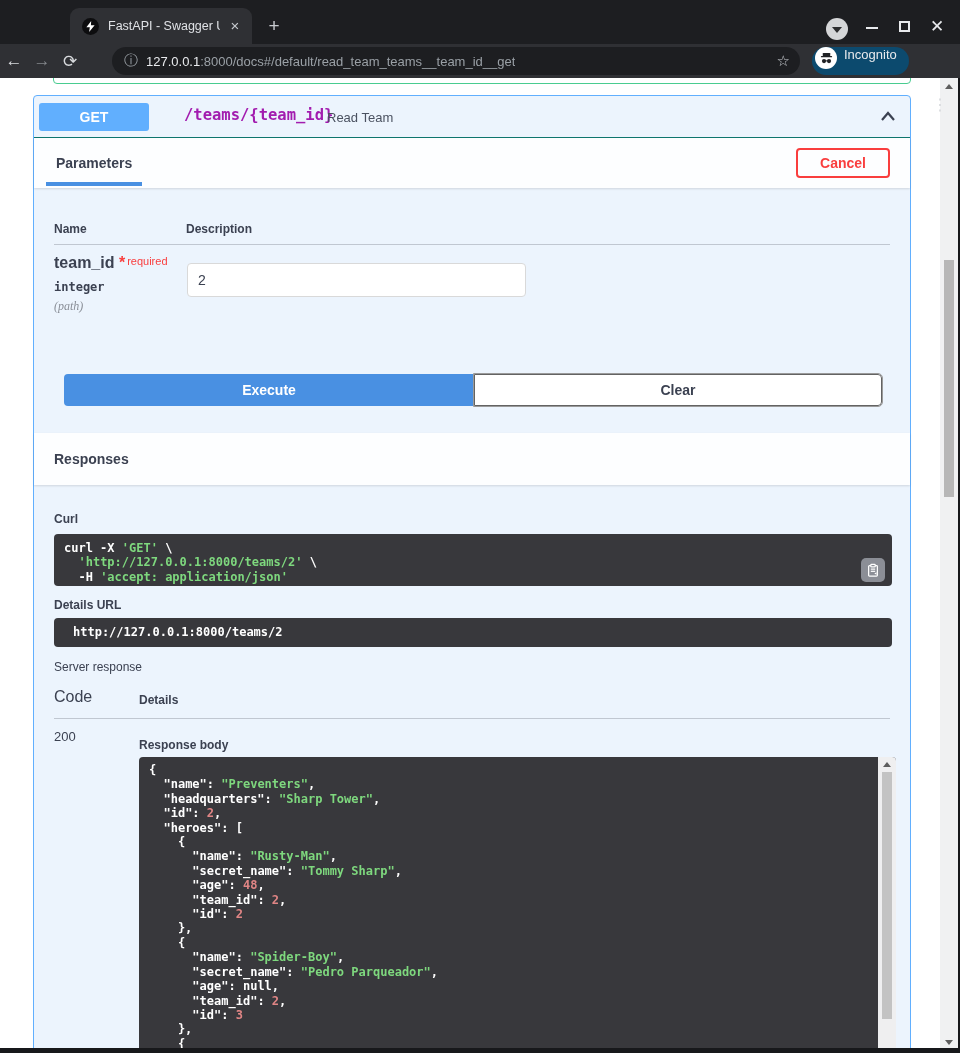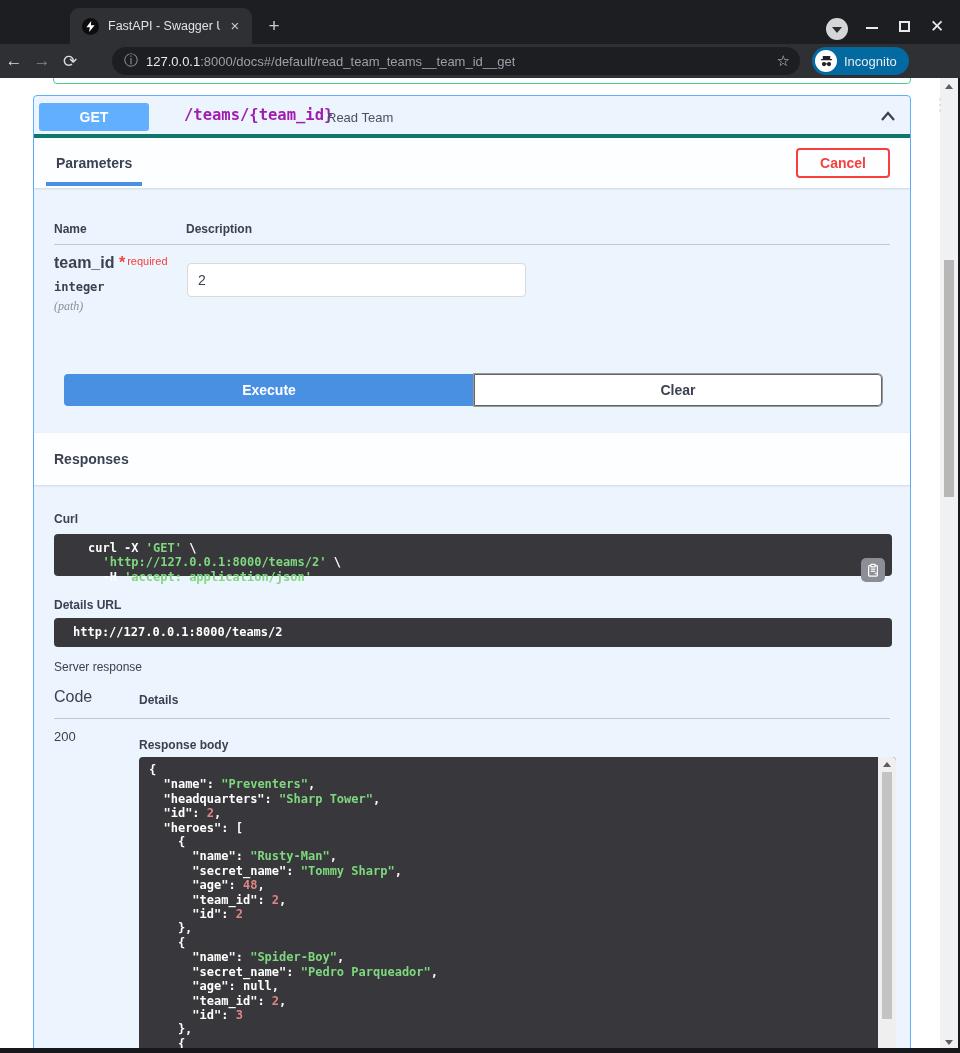--- a/index.html
+++ b/index.html
@@ -31,37 +31,37 @@
     display:flex; align-items:center; }
   .navbtn { font-size:17px; width:28px; text-align:center; color:#d8dadd; }
   #fwd-btn { color:#84878c; }
   #omnibox { position:absolute; left:112px; top:3px; width:688px; height:28px; background:#1d1e21;
     border-radius:14px; display:flex; align-items:center; padding:0 10px 0 10px; }
   #info-icon { color:#9aa0a6; font-size:14px; margin:0 8px 0 2px; }
   #url { font-size:13px; white-space:nowrap; overflow:hidden; }
   #url .host { color:#e8eaed; }
   #url .rest { color:#9aa0a6; }
   #star-icon { margin-left:auto; color:#c7cacf; font-size:15px; }
-  #incog { position:absolute; left:812px; top:3px; height:28px; background:#0369a1; border-radius:14px;
-    display:flex; align-items:center; padding:0 12px 0 3px; }
+  #incog { position:absolute; left:812px; top:3px; height:28px; background:#0c4a6e; border-radius:14px;
+    display:flex; padding:0 12px 0 3px; }
   #incog-circle { width:22px; height:22px; background:#fff; border-radius:50%; display:flex;
     align-items:center; justify-content:center; margin-right:7px; }
   #incog-label { color:#e8eaed; font-size:13px; }
   #menu-dots { position:absolute; left:928px; top:47px; color:#d8dadd; font-size:16px; width:24px;
     text-align:center; line-height:28px; }
 
   
   #page { position:absolute; top:78px; left:0; width:940px; height:975px; background:#fff; overflow:hidden; }
   #prev-block { position:absolute; left:53px; top:-10px; width:858px; height:16px;
     border:1px solid #49cc90; border-radius:0 0 4px 4px; background:#fff; }
 
   #opblock { position:absolute; left:33px; top:17px; width:878px; height:990px;
     border:1px solid #61affe; border-radius:4px; background:#ecf4fd; font-size:12px; color:#3b4151; }
 
-  #summary { position:absolute; top:0; left:0; right:0; height:42px; border-bottom:4px solid #0f766e;
+  #summary { position:absolute; top:0; left:0; right:0; height:42px; border-bottom:1px solid #0f766e;
     display:flex; align-items:center; }
   #method-badge { position:absolute; left:5px; top:7px; width:110px; height:28px; background:#61affe;
     border-radius:3px; color:#fff; font-weight:bold; font-size:14px; text-align:center; line-height:28px; }
   #op-path { position:absolute; left:150px; top:10px; font-family:"DejaVu Sans Mono", monospace;
     font-weight:bold; font-size:15.5px; color:#a21caf; }
   #op-desc { position:absolute; left:293px; top:14px; font-size:13px; color:#4a5160; }
   #collapse-arrow { position:absolute; right:12px; top:11px; }
 
   .sec-header { position:absolute; left:0; right:0; background:rgba(255,255,255,.87);
     box-shadow:0 1px 2px rgba(0,0,0,.12); }
@@ -99,21 +99,21 @@
   #responses-header { top:337px; height:52px; }
   #responses-title { position:absolute; left:20px; top:0; height:52px; display:flex; align-items:center;
     font-size:14px; font-weight:bold; color:#3b4151; }
 
   .blk-label { position:absolute; left:20px; font-weight:bold; font-size:12px; color:#3b4151; }
   #curl-label { top:416px; }
   #requrl-label { top:502px; }
   #server-resp-label { position:absolute; left:20px; top:564px; font-size:12px; color:#3b4151; }
 
   .darkblk { position:absolute; left:20px; width:838px; background:#38383c; border-radius:4px; }
-  #curl-block { top:438px; height:42px;padding-left:24px; }
+  #curl-block { top:438px; height:52px; }
   #requrl-block { top:522px; height:29px; display:flex; align-items:center; }
   pre { font-family:"DejaVu Sans Mono", monospace; font-size:12px; font-weight:600; color:#fff;
     line-height:14.4px; white-space:pre; }
   #curl-block pre { padding:7px 10px; }
   #requrl-block pre { padding:0 19px; }
   .s { color:#7ed87e; }
   .k { color:#ffffff; }
   .n { color:#e08585; }
   .x { color:#ffffff; }
   #copy-btn { position:absolute; right:7px; top:24px; width:24px; height:24px; background:#8b8e96;

